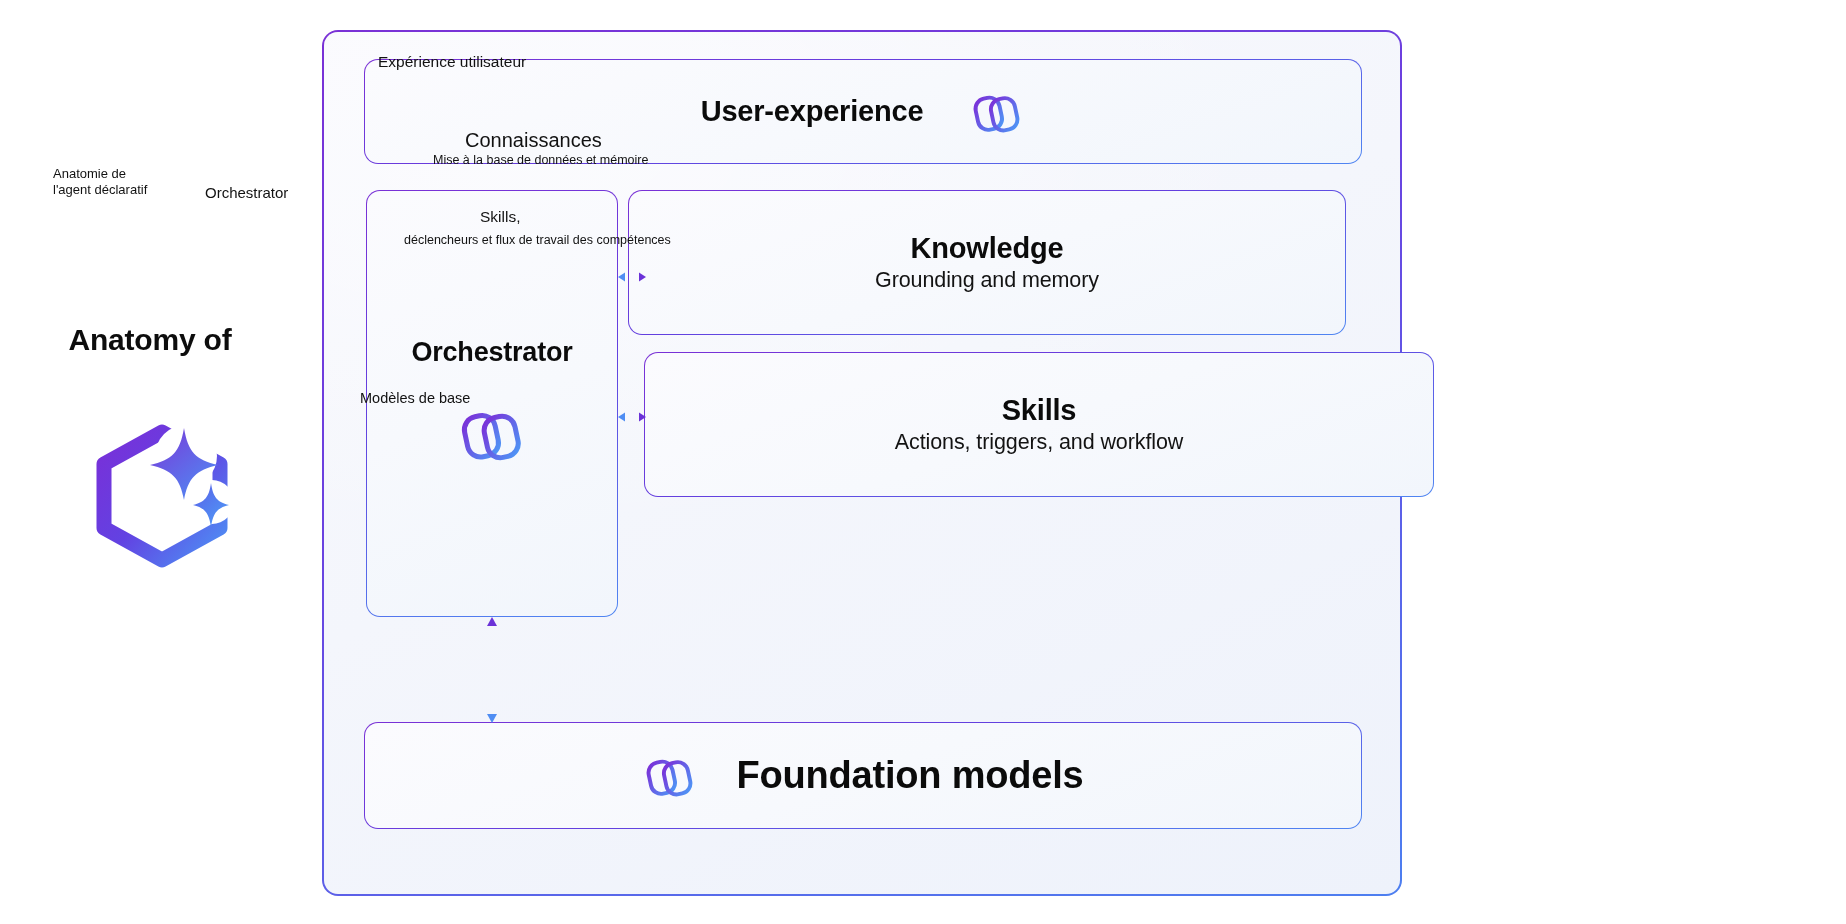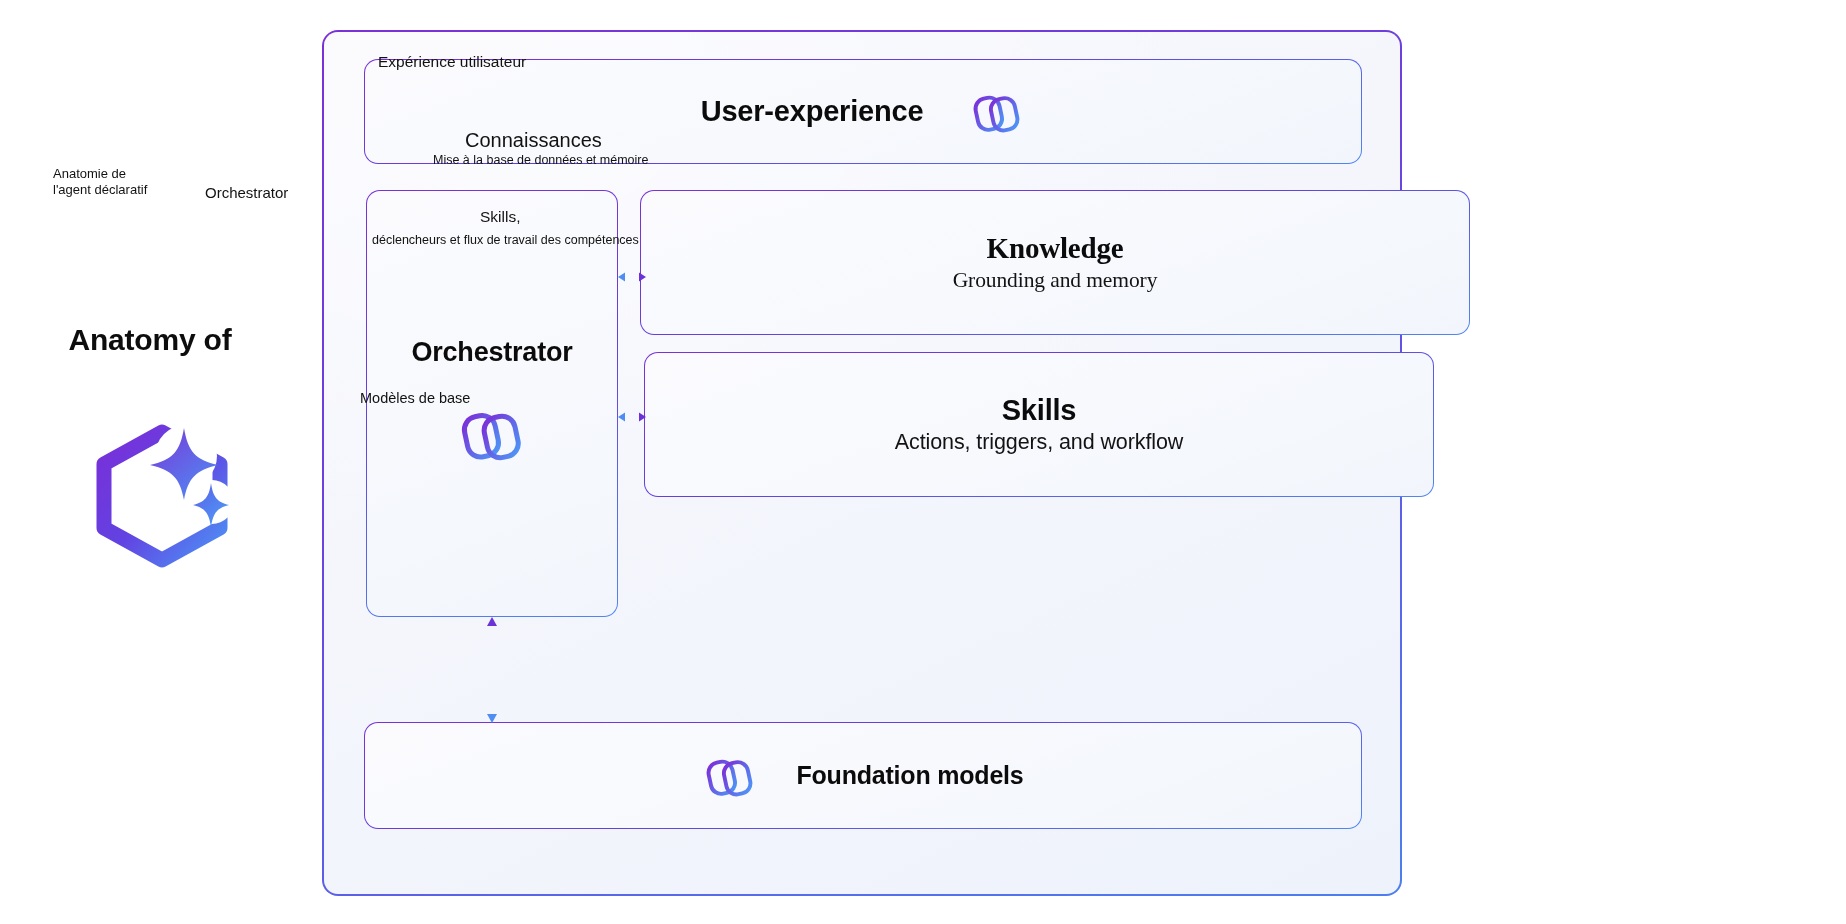--- a/index.html
+++ b/index.html
@@ -37,21 +37,21 @@
     font-family:"Liberation Sans","DejaVu Sans",sans-serif;
     white-space:nowrap;
     background:rgba(255,255,255,0.0);
   }
   #fr-anatomy{left:25px;top:166px;width:120px;white-space:normal;font-size:13px;line-height:1.2;margin-left:28px;}
   #fr-orchestrator-left{left:205px;top:184px;font-size:15px;}
   #fr-ux{left:378px;top:53px;font-size:15.5px;}
   #fr-knowledge{left:465px;top:129px;font-size:20px;}
   #fr-knowledge-sub{left:433px;top:153px;font-size:12.5px;}
   #fr-actions{left:480px;top:208px;font-size:15.5px;}
-  #fr-actions-sub{left:372px;top:233px;font-size:12.5px;}
+  #fr-actions-sub{left:404px;top:233px;font-size:12.5px;}
   #fr-foundation{left:360px;top:390px;font-size:14.5px;}
 
   
   #diagram-shell{
     position:absolute;left:322px;top:30px;width:1080px;height:866px;
     border:2.2px solid;
     border-image:linear-gradient(160deg,#7a31d6 0%,#6a42e0 38%,#4d7ff0 100%) 1;
     border-radius:16px;
     background:linear-gradient(155deg,#f7f7fd 0%,#f3f5fc 45%,#eef2fb 100%);
     box-sizing:border-box;
@@ -88,30 +88,30 @@
   #card-ux{
     left:40px;top:27px;width:998px;height:105px;
     flex-direction:row;gap:46px;
   }
   #card-orchestrator{
     left:42px;top:158px;width:252px;height:427px;
     gap:4px;
   }
   #card-orchestrator .card-title{font-size:27px;}
   #card-knowledge{
-    left:316px;top:158px;width:830px;height:145px;font-family:Liberation Serif, serif;
+    left:304px;top:158px;width:718px;height:145px;
   }
   #card-skills{
     left:320px;top:320px;width:790px;height:145px;
   }
   #card-foundation{
     left:40px;top:690px;width:998px;height:107px;
     flex-direction:row;gap:38px;
   }
-  #card-foundation .card-title{font-size:25px;}
+  #card-foundation .card-title{font-size:38px;}
 
   .logo-slot{display:flex;align-items:center;justify-content:center;}
 
   
   .arrow{position:absolute;}
   #arrow-orch-knowledge{left:294px;top:235px;width:28px;height:20px;}
   #arrow-orch-skills{left:294px;top:375px;width:28px;height:20px;}
   #arrow-orch-foundation{left:158px;top:585px;width:20px;height:106px;}
 
   

